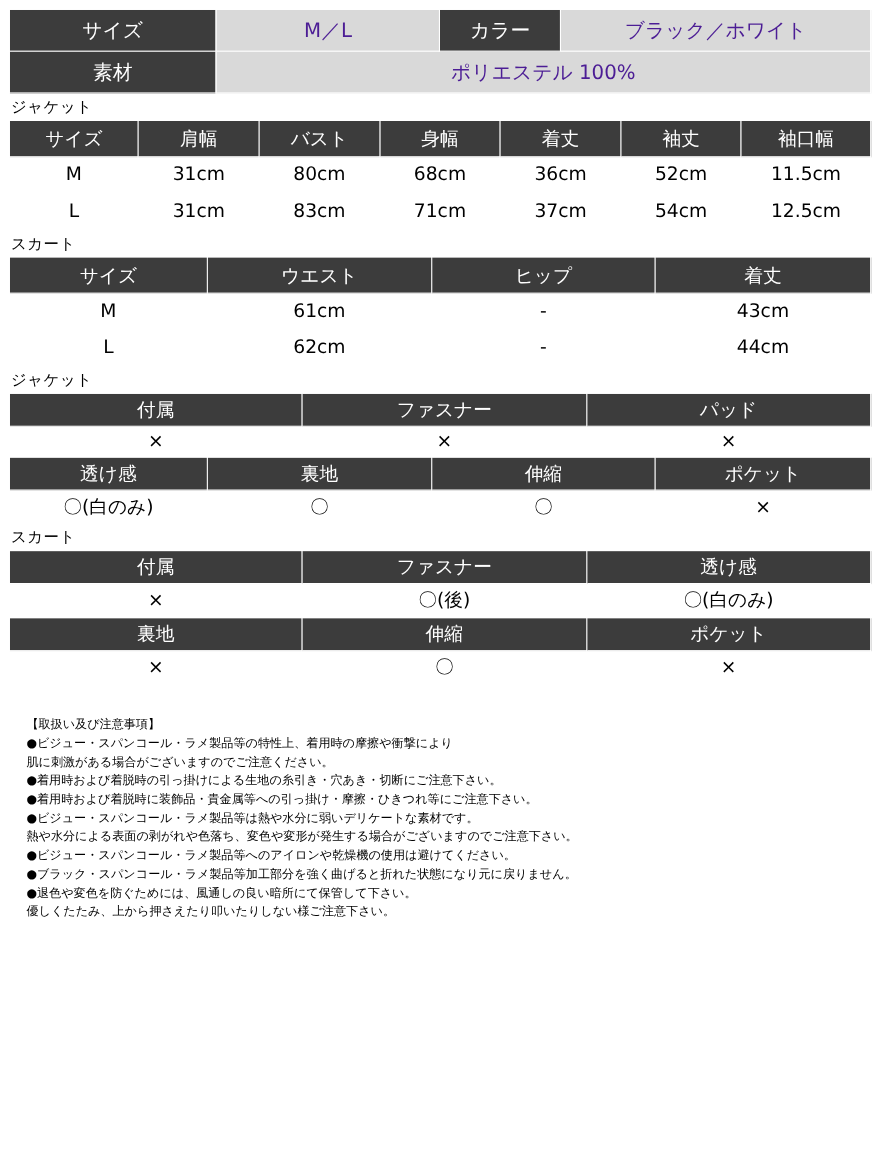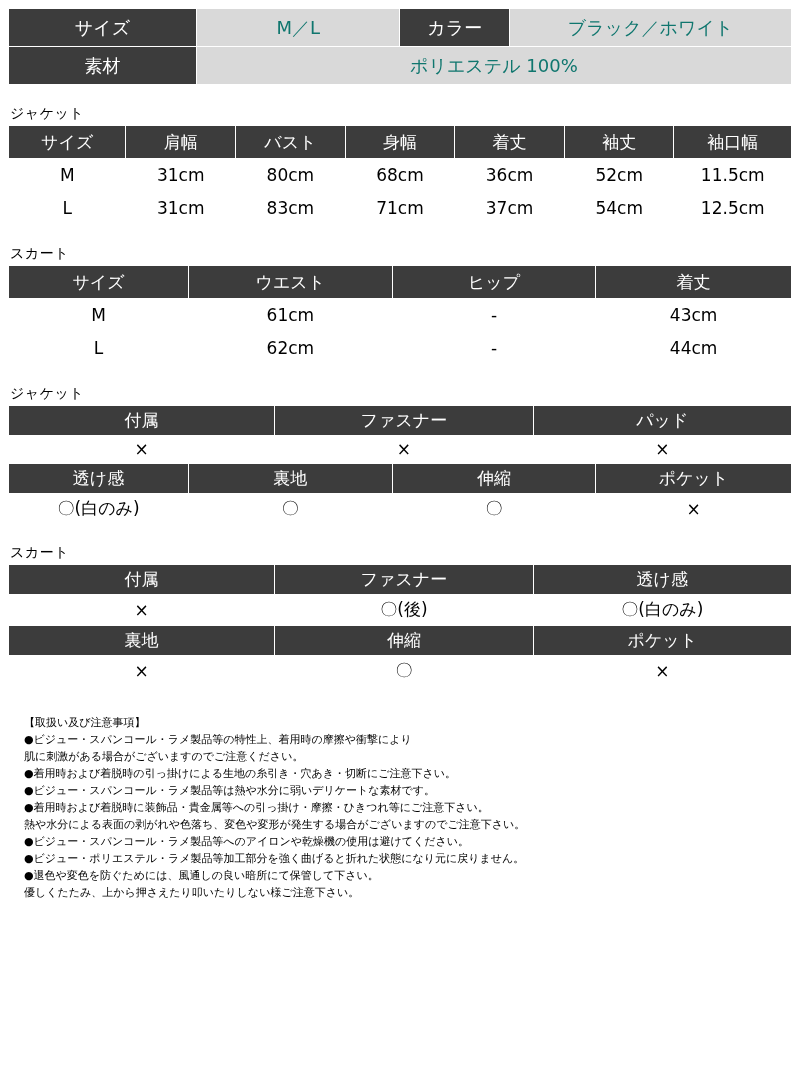--- a/index.html
+++ b/index.html
@@ -32,30 +32,30 @@
     padding: 3px 2px;
     background: #ffffff;
     color: #000000;
   }
   .dark {
     background: #3c3c3c;
     color: #ffffff;
   }
   .light {
     background: #d9d9d9;
-    color: #0f766e;
+    color: #4c1d95;
   }
   .white {
     background: #ffffff;
     color: #000000;
   }
   .section-label {
     font-size: 14px;
     color: #000000;
-    margin: 20px 0 2px 2px;
+    margin: 4px 0 2px 2px;
     letter-spacing: 0.5px;
   }
   .spec-table td { height: 38px; font-size: 18px; }
   .size-table td { height: 33px; font-size: 17px; }
   .feat-table td { height: 20px; font-size: 17px; }
   .notes {
     margin: 28px 0 0 16px;
     font-size: 11px;
     line-height: 1.55;
     color: #000000;
@@ -199,22 +199,22 @@
         <td class="white">×</td>
       </tr>
     </tbody>
   </table>
 
   <div class="notes">
     <div class="line">【取扱い及び注意事項】</div>
     <div class="line">●ビジュー・スパンコール・ラメ製品等の特性上、着用時の摩擦や衝撃により</div>
     <div class="line">肌に刺激がある場合がございますのでご注意ください。</div>
     <div class="line">●着用時および着脱時の引っ掛けによる生地の糸引き・穴あき・切断にご注意下さい。</div>
+    <div class="line">●着用時および着脱時に装飾品・貴金属等への引っ掛け・摩擦・ひきつれ等にご注意下さい。</div>
     <div class="line">●ビジュー・スパンコール・ラメ製品等は熱や水分に弱いデリケートな素材です。</div>
-    <div class="line">●着用時および着脱時に装飾品・貴金属等への引っ掛け・摩擦・ひきつれ等にご注意下さい。</div>
     <div class="line">熱や水分による表面の剥がれや色落ち、変色や変形が発生する場合がございますのでご注意下さい。</div>
     <div class="line">●ビジュー・スパンコール・ラメ製品等へのアイロンや乾燥機の使用は避けてください。</div>
-    <div class="line">●ビジュー・ポリエステル・ラメ製品等加工部分を強く曲げると折れた状態になり元に戻りません。</div>
+    <div class="line">●ブラック・スパンコール・ラメ製品等加工部分を強く曲げると折れた状態になり元に戻りません。</div>
     <div class="line">●退色や変色を防ぐためには、風通しの良い暗所にて保管して下さい。</div>
     <div class="line">優しくたたみ、上から押さえたり叩いたりしない様ご注意下さい。</div>
   </div>
 
 </div>
 
 </body></html>

